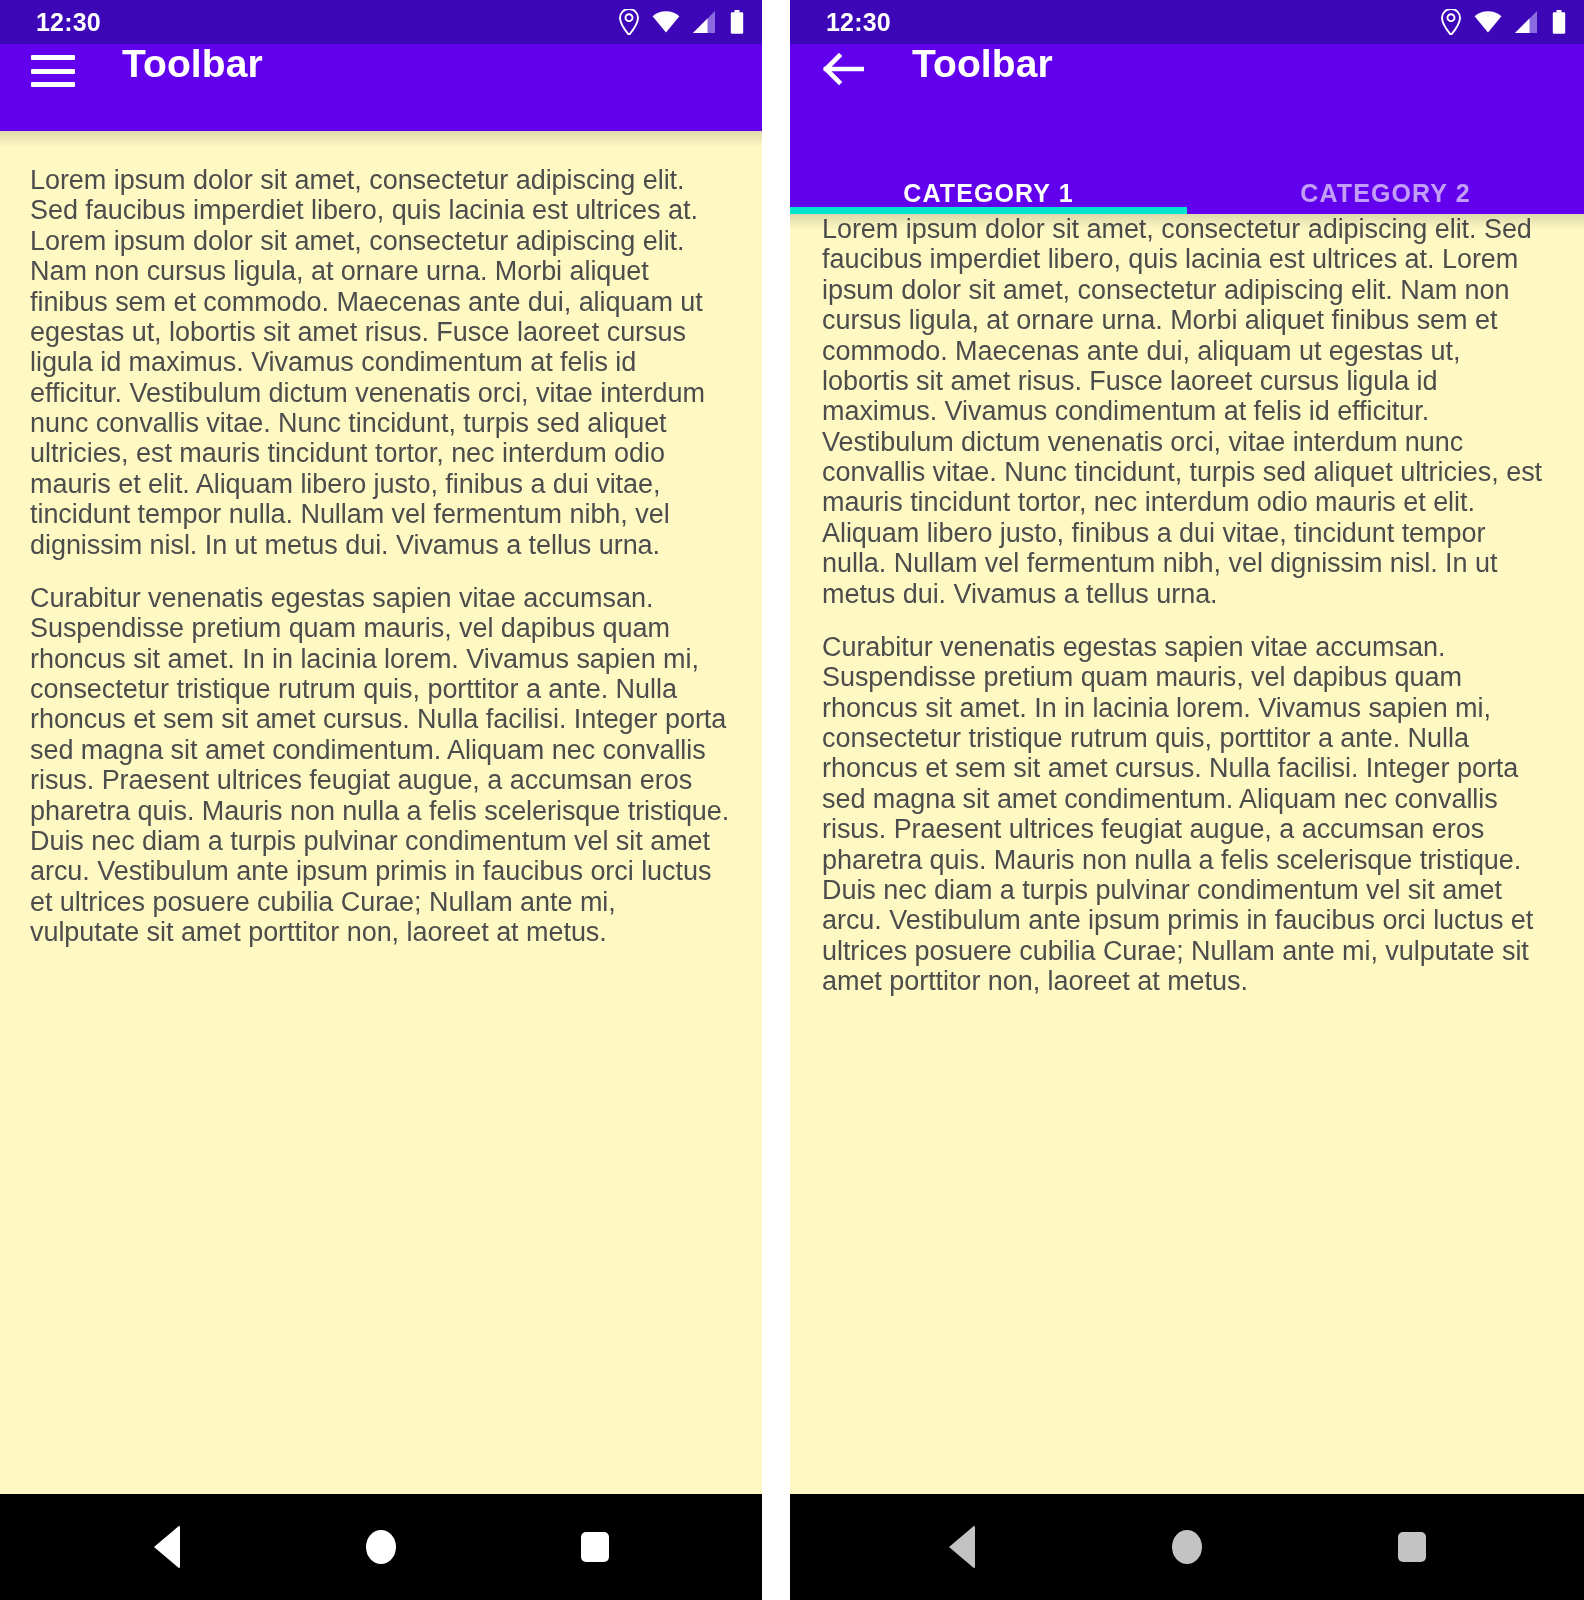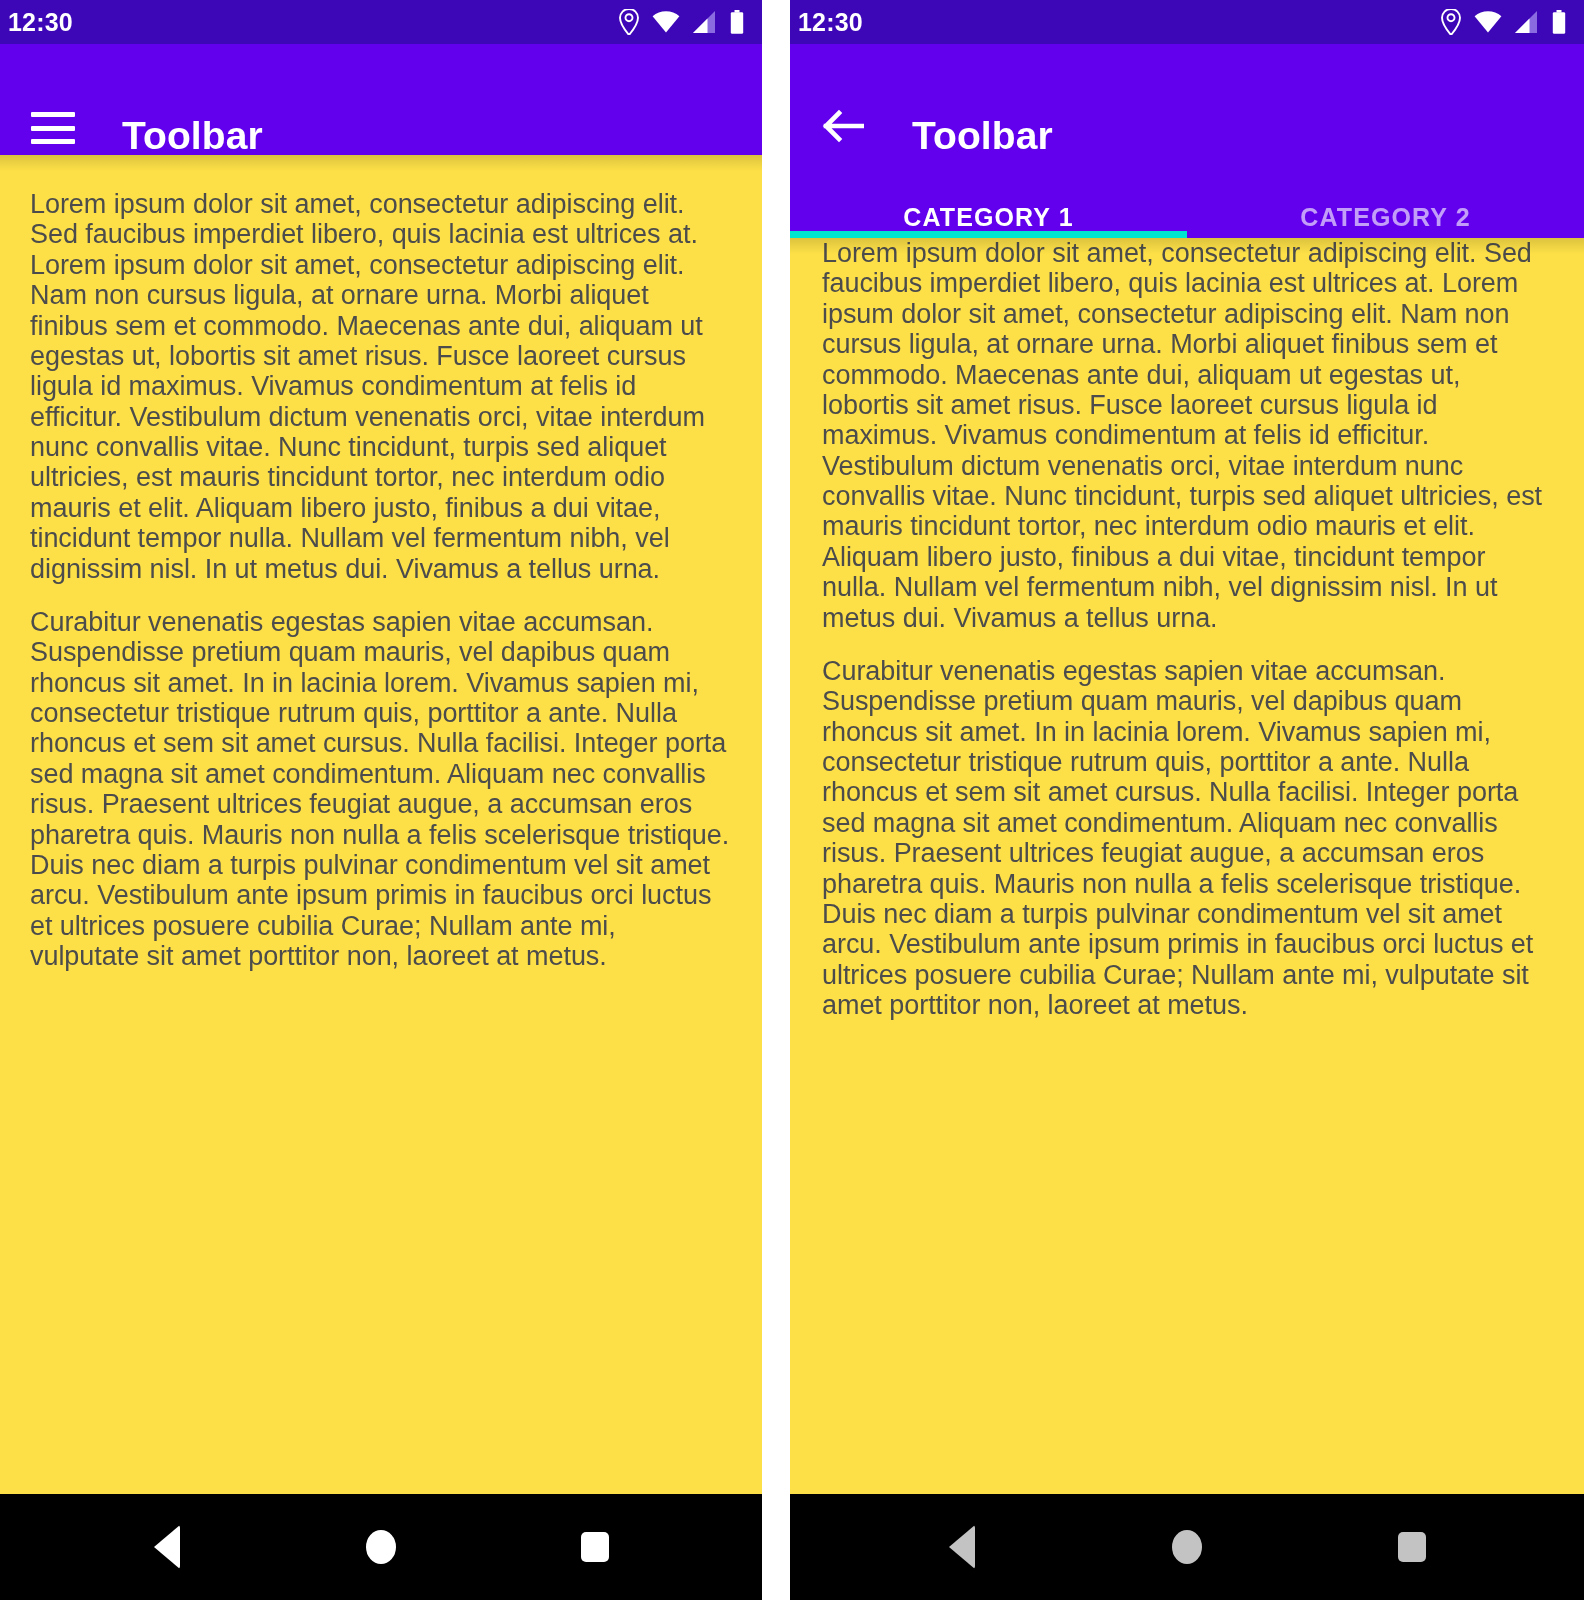--- a/index.html
+++ b/index.html
@@ -33,21 +33,21 @@
   .phone.right { width: 794px; }
 
   
   .status-bar {
     height: 44px;
     flex: 0 0 44px;
     background: #3d07b8;
     display: flex;
     align-items: center;
     justify-content: space-between;
-    padding: 0 18px 0 8px;
+    padding: 0 18px 0 36px;
     color: #ffffff;
   }
   .status-time {
     font-size: 25px;
     font-weight: bold;
     letter-spacing: 0.2px;
     line-height: 1;
   }
   .status-icons {
     display: flex;
@@ -61,23 +61,23 @@
     background: #6200ee;
     display: flex;
     align-items: center;
     padding-left: 26px;
     color: #ffffff;
     position: relative;
     z-index: 5;
   }
   .toolbar.with-tabs { padding-bottom: 0; }
   .toolbar-row {
-    height: 111px;
-    display: flex;
-    align-items: flex-end;
+    height: 87px;
+    display: flex;
+    align-items: flex-start;
     width: 100%;
   }
   .nav-icon {
     width: 54px;
     height: 54px;
     display: flex;
     align-items: center;
     justify-content: center;
     flex: 0 0 54px;
     cursor: pointer;
@@ -130,21 +130,21 @@
     content: "";
     position: absolute;
     left: 0; right: 0; bottom: 0;
     height: 7px;
     background: #00e5cf;
   }
 
   
   .content {
     flex: 1 1 auto;
-    background: #fde047;
+    background: #fef9c3;
     position: relative;
     overflow: hidden;
     padding: 0 30px;
   }
   .content::before {
     content: "";
     position: absolute;
     top: 0; left: 0; right: 0;
     height: 16px;
     background: linear-gradient(to bottom, rgba(0,0,0,0.13), rgba(0,0,0,0));

